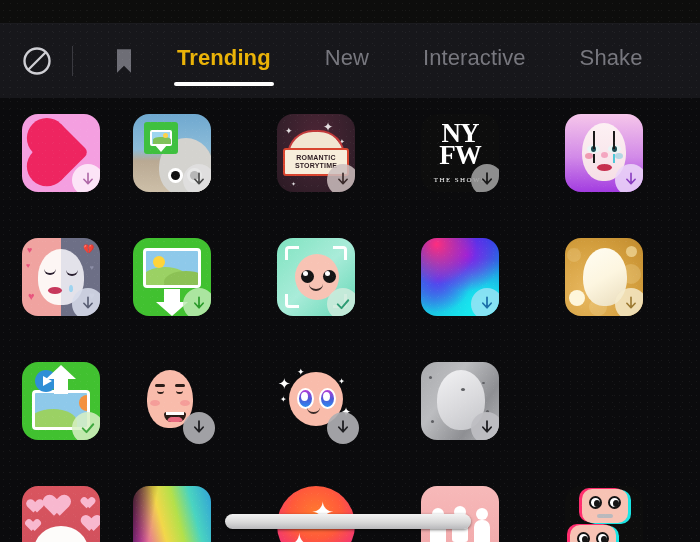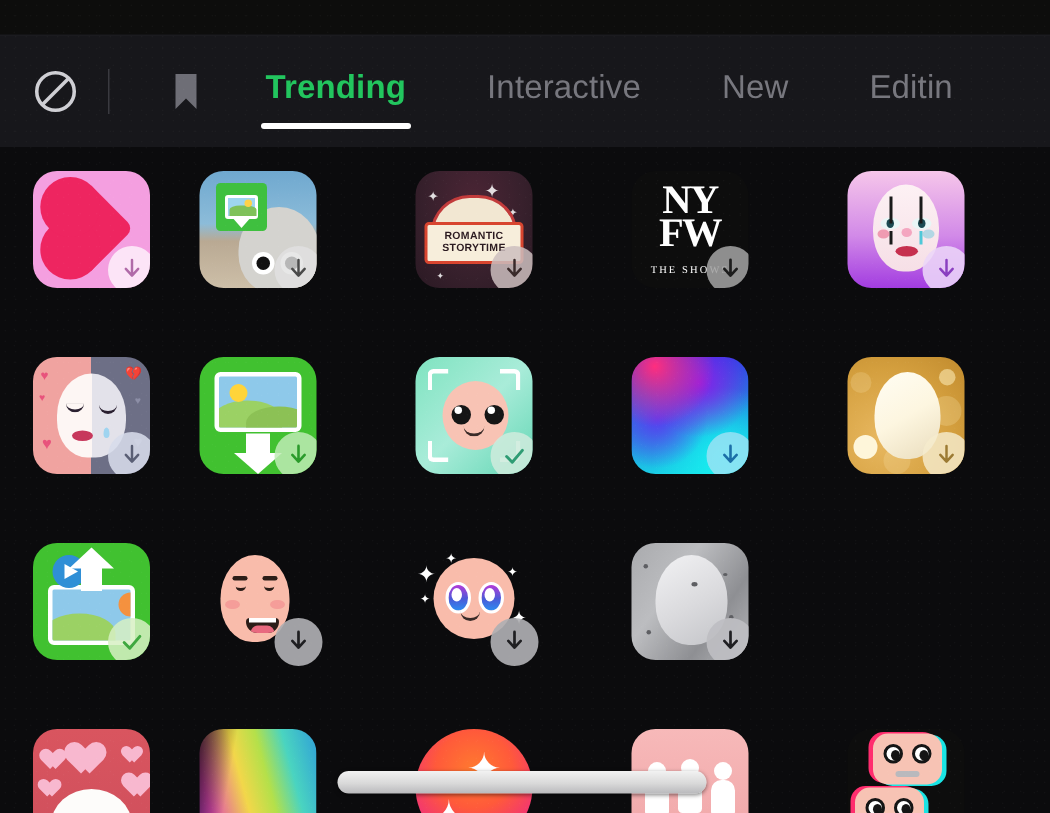--- a/index.html
+++ b/index.html
@@ -35,21 +35,21 @@
   .divider {
     width:1px; height:30px; background:#3a3a40; margin:0 14px 0 12px; flex:0 0 auto;
   }
   .tabs { display:flex; align-items:flex-end; height:100%; padding-bottom:6px; margin-left:22px; }
   .tab {
     position:relative; height:100%;
     display:flex; flex-direction:column; align-items:center; justify-content:center;
     padding:0 8px; margin-right:38px; cursor:pointer; white-space:nowrap;
   }
   .tab .lbl { font-size:22px; color:#77777e; letter-spacing:.1px; }
-  .tab.active .lbl { color:#22c55e; font-weight:bold; }
+  .tab.active .lbl { color:#eab308; font-weight:bold; }
   .tab .ul {
     position:absolute; bottom:6px; left:50%; transform:translateX(-50%);
     width:0; height:4px; border-radius:2px; background:transparent;
   }
   .tab.active .ul { width:100px; background:#ffffff; }
 
   
   .grid {
     position:absolute; left:0; top:98px; width:700px; height:444px;
     padding:16px 0 0 0;
@@ -337,29 +337,29 @@
         <path d="M6 2 h12 v20 l-6 -6 l-6 6 z" fill="#6e6e76"></path>
       </svg>
     </div>
 
     <div class="tabs">
       <div class="tab active">
         <span class="lbl">Trending</span>
         <span class="ul"></span>
       </div>
       <div class="tab">
+        <span class="lbl">New</span>
+        <span class="ul"></span>
+      </div>
+      <div class="tab">
         <span class="lbl">Interactive</span>
         <span class="ul"></span>
       </div>
       <div class="tab">
-        <span class="lbl">New</span>
-        <span class="ul"></span>
-      </div>
-      <div class="tab">
-        <span class="lbl">Editin</span>
+        <span class="lbl">Shake</span>
         <span class="ul"></span>
       </div>
     </div>
   </div>
 
   <div class="grid">
 
     <div class="row">
 
       <div class="cell">

